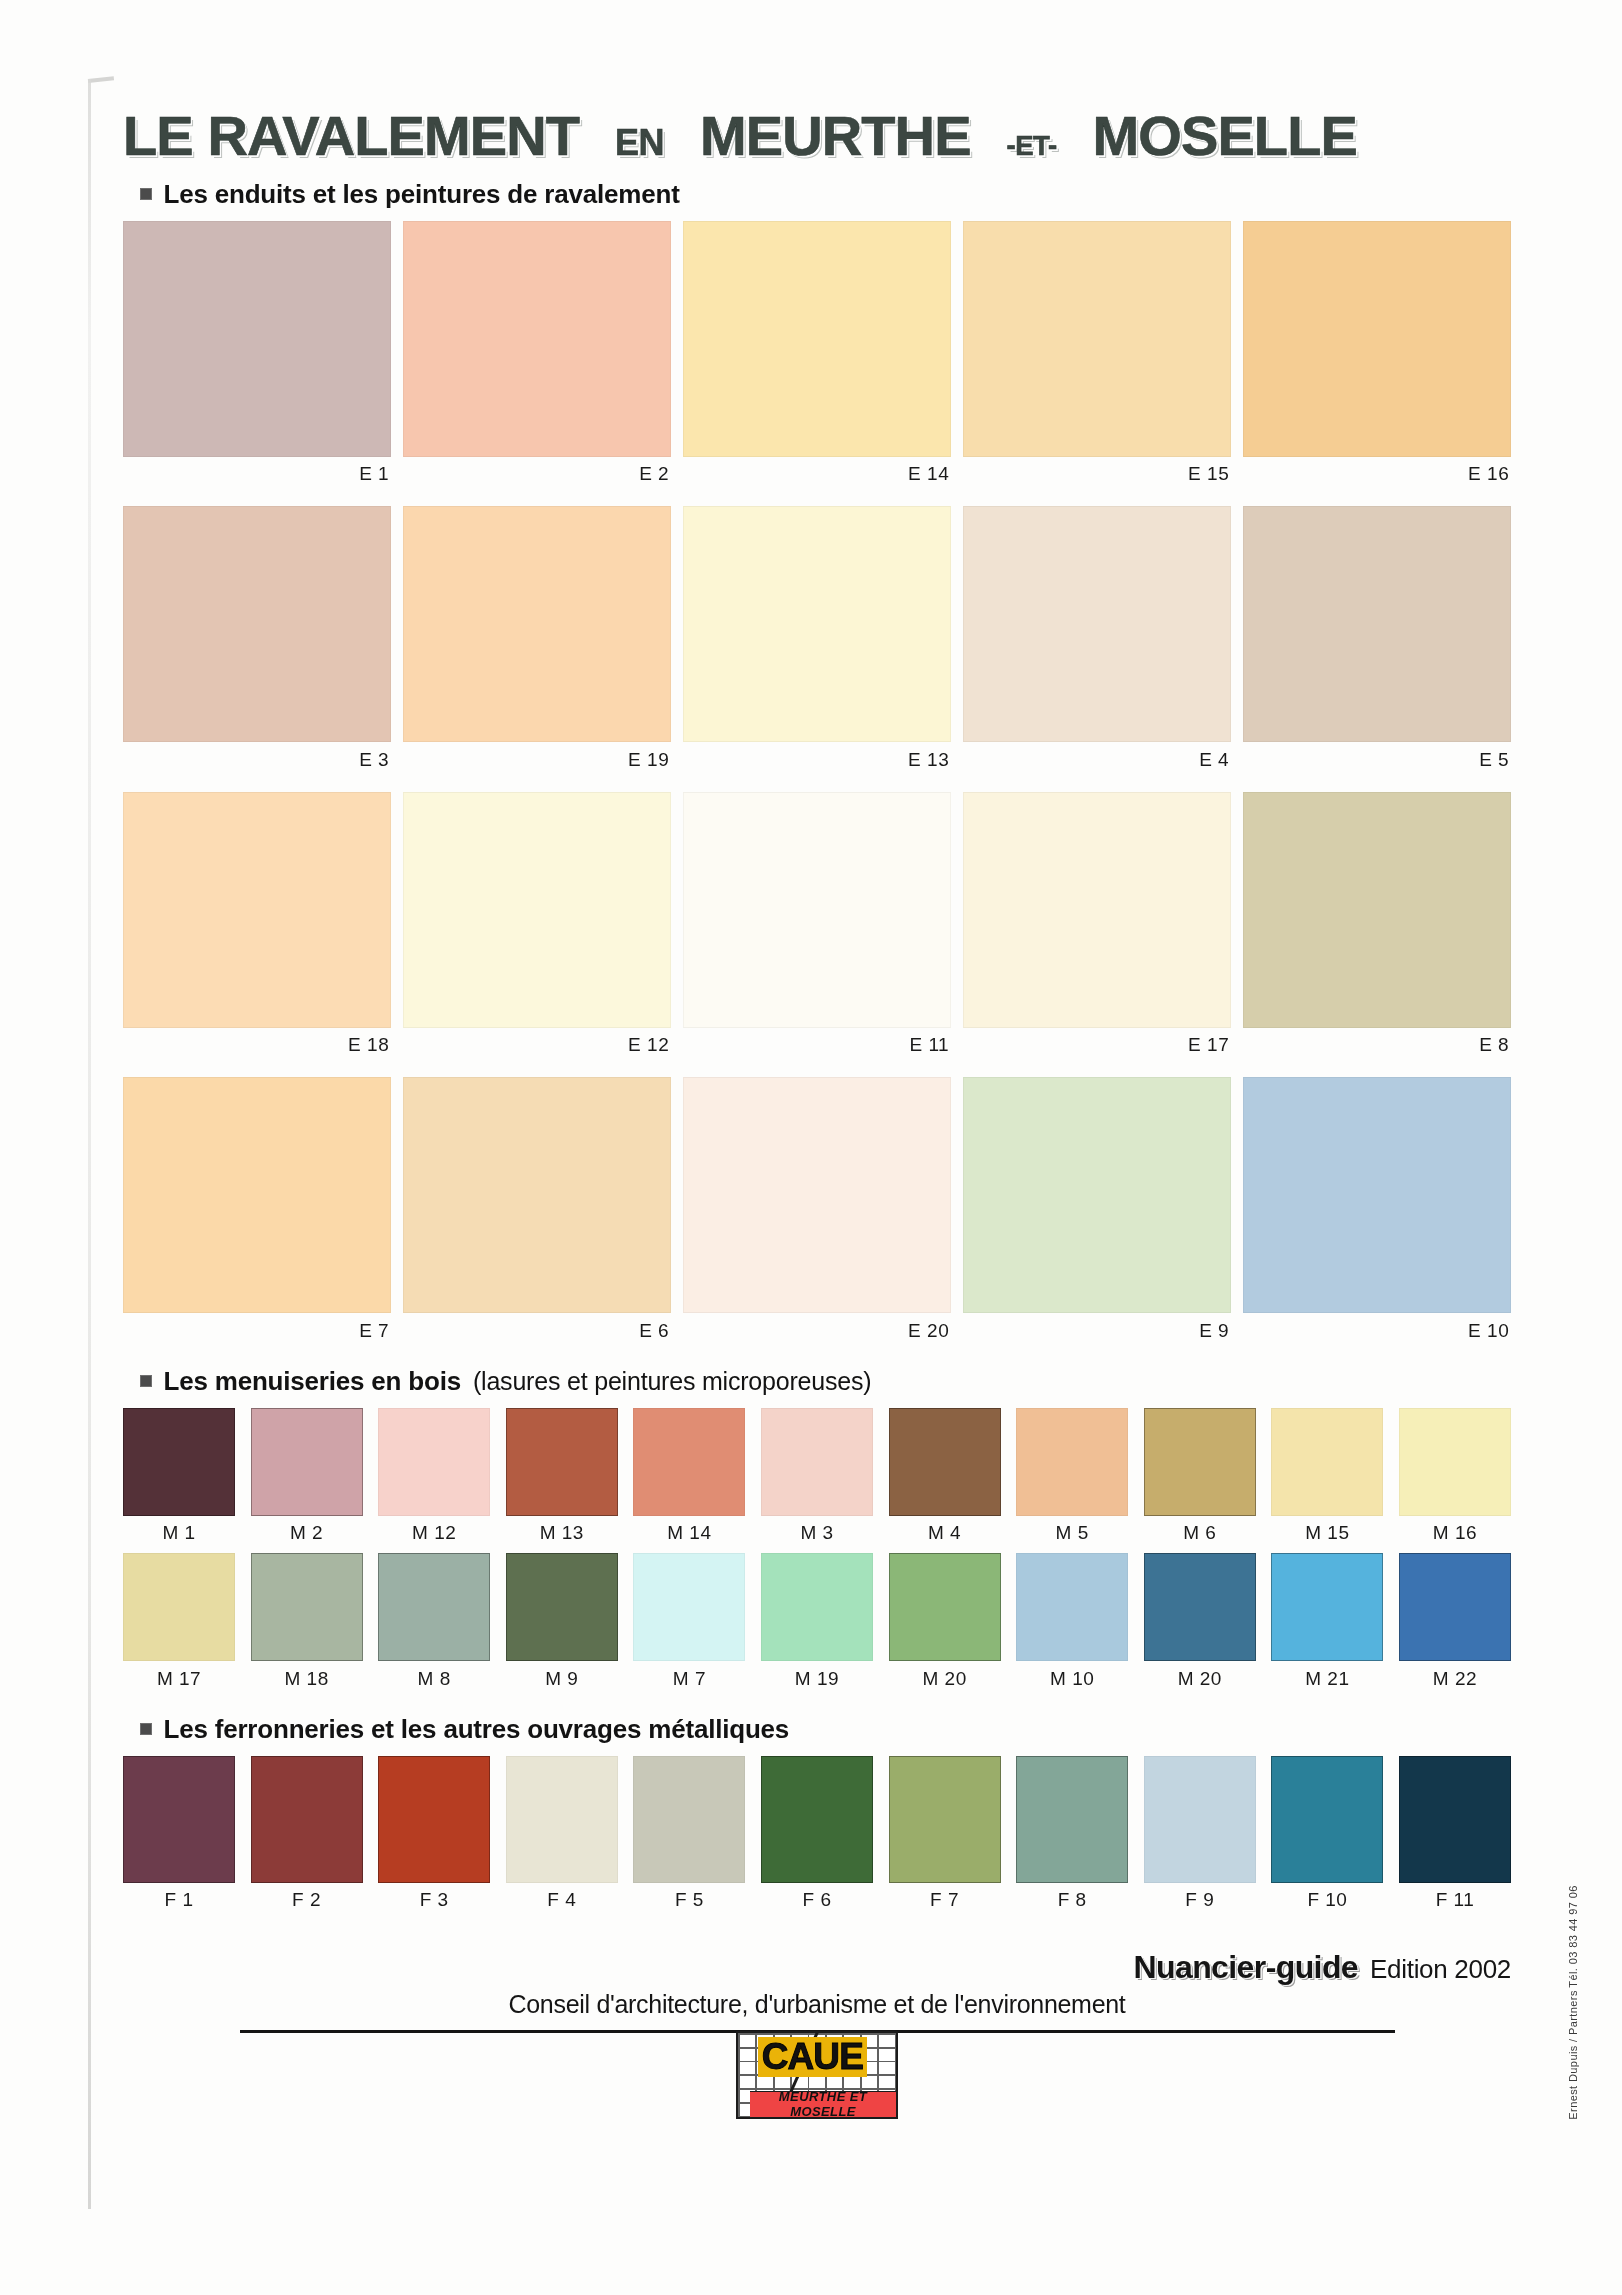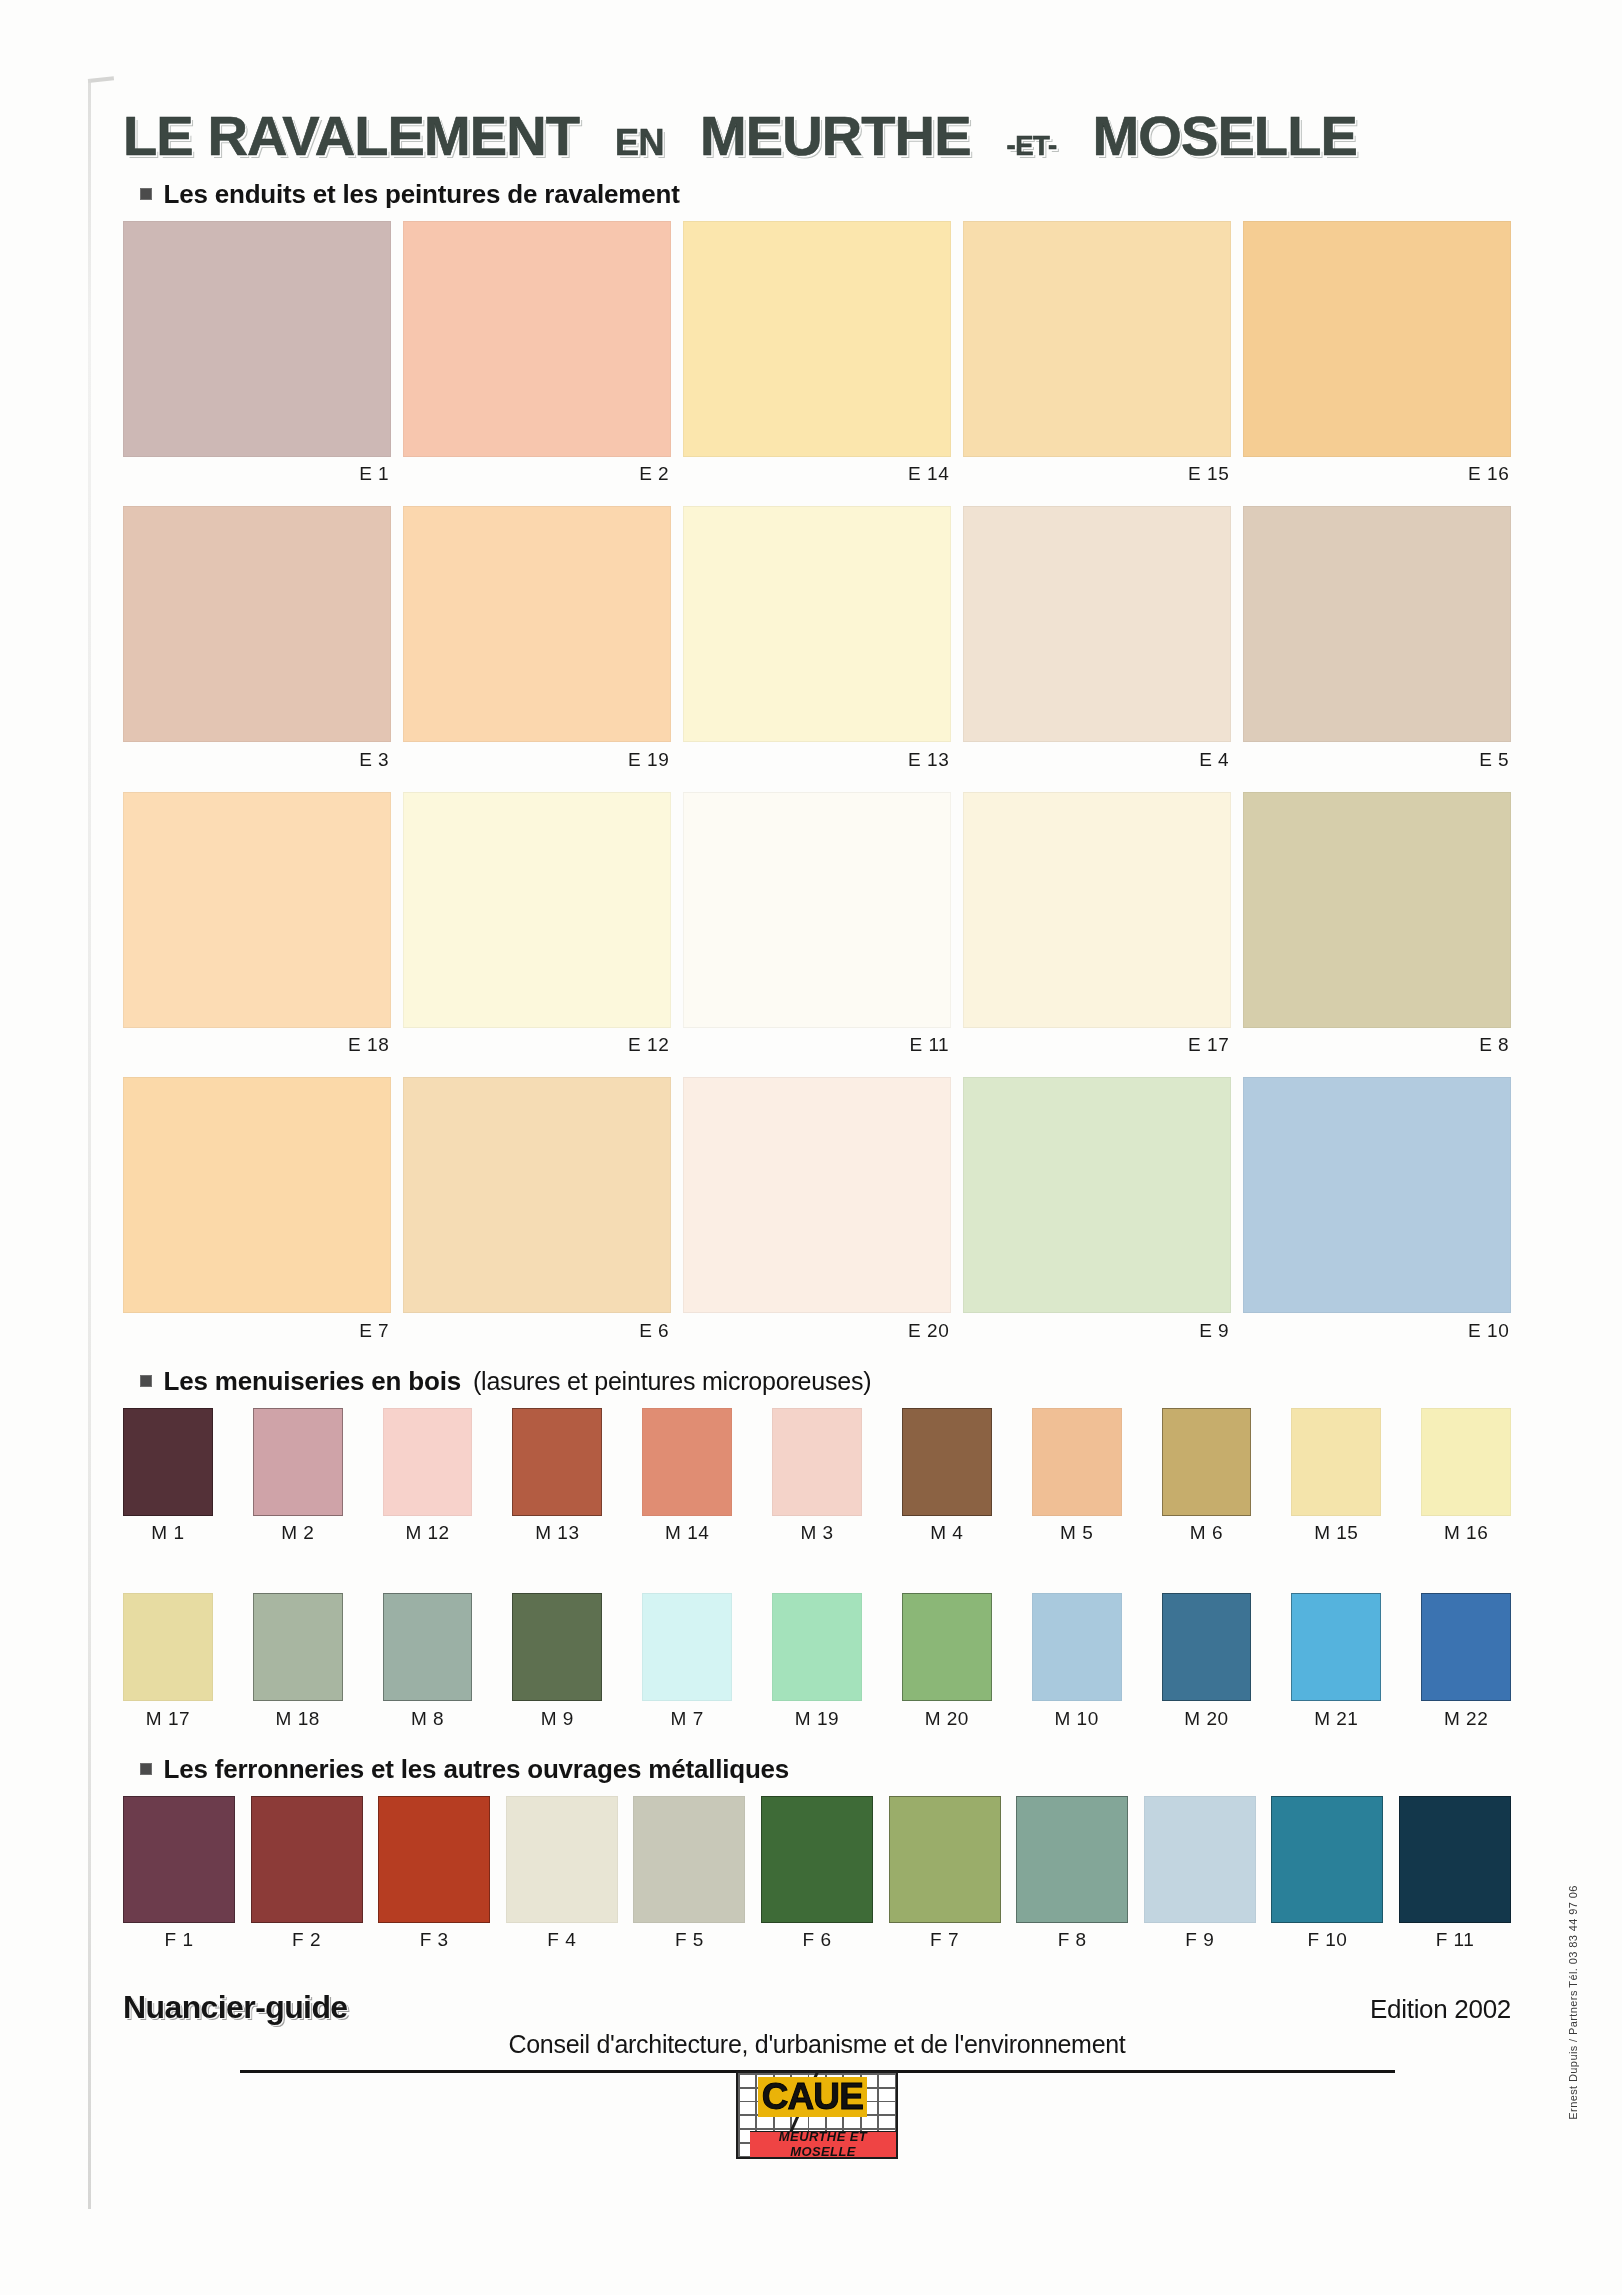--- a/index.html
+++ b/index.html
@@ -87,21 +87,21 @@
   }
   .sh-strong { font-size: 26px; font-weight: bold; letter-spacing: -0.2px; }
   .sh-light  { font-size: 25px; font-weight: normal; letter-spacing: -0.2px; }
 
   
   .grid {
     display: grid;
     gap: 0;
   }
   .grid-e { grid-template-columns: repeat(5, 1fr); column-gap: 30px; row-gap: 0; gap: 12px; }
-  .grid-m { grid-template-columns: repeat(11, 1fr); column-gap: 15.6px; row-gap: 0; gap: 40px; }
+  .grid-m { grid-template-columns: repeat(11, 1fr); column-gap: 15.6px; row-gap: 0; }
   .grid-f { grid-template-columns: repeat(11, 1fr); column-gap: 15.6px; }
 
   .cell { display: flex; flex-direction: column; }
   .chip {
     width: 100%;
     display: block;
     box-shadow: inset 0 0 0 0.9px rgba(0,0,0,.045);
   }
   .chip-e { height: 236px; }
   .chip-m { height: 108px; }
@@ -121,21 +121,21 @@
 
   
   .footer {
     margin-top: 29px;
     text-align: center;
     color: #151515;
   }
   .foot-line1 {
     display: flex;
     align-items: baseline;
-    justify-content: space-between;
+    justify-content: flex-end;
     gap: 12px;
     margin-bottom: 3.7px;
   }
   .foot-title {
     font-size: 32px;
     font-weight: bold;
     letter-spacing: -0.6px;
     text-shadow: 1.4px 1.4px 0 rgba(255,255,255,.9), 2.3px 2.3px 0 rgba(40,40,40,.45);
   }
   .foot-edition { font-size: 26px; font-weight: normal; letter-spacing: -0.3px; }

